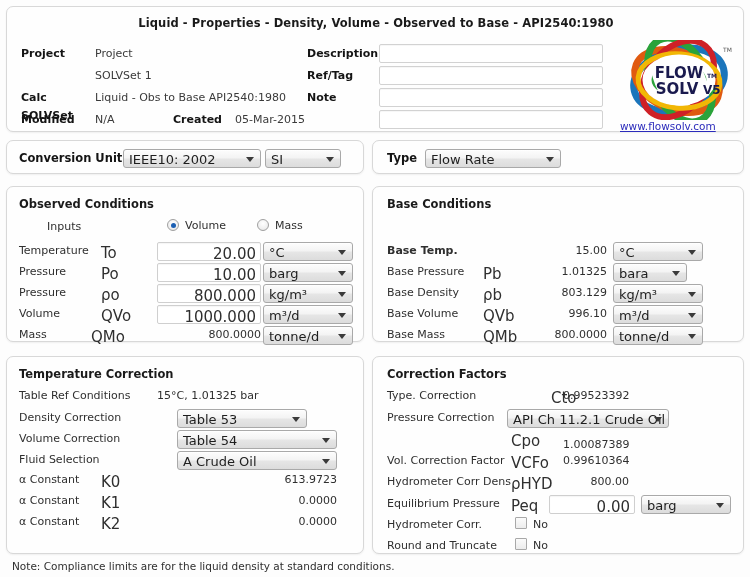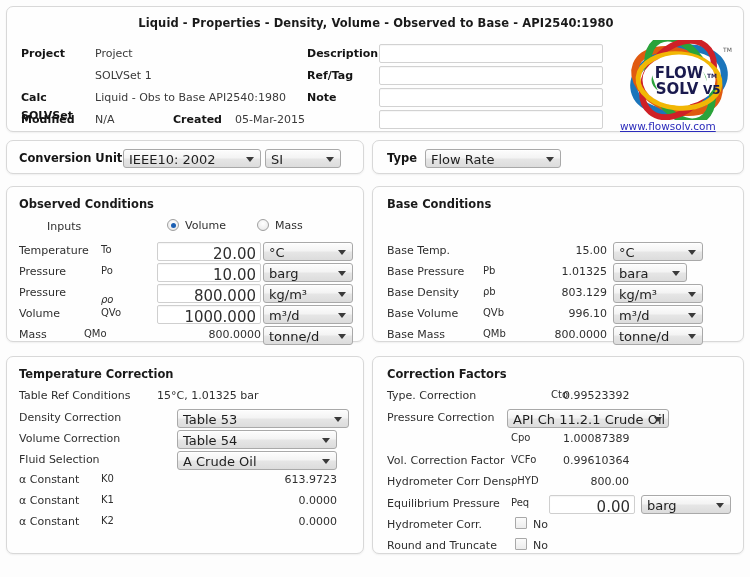--- a/index.html
+++ b/index.html
@@ -79,21 +79,21 @@
   
   #observed { left: 6px; top: 186px; width: 358px; height: 156px; padding-left: 32px; }
   #base     { left: 372px; top: 186px; width: 372px; height: 156px; }
   #tempcorr { left: 6px; top: 356px; width: 358px; height: 198px; }
   #corrfact { left: 372px; top: 356px; width: 372px; height: 198px; }
 
   .row-label {
     position: absolute; font-size: 11px; color: #2f2f2f; white-space: nowrap;
   }
   .row-sym {
-    position: absolute; font-size: 10px; color: #2f2f2f; white-space: nowrap;
+    position: absolute; font-size: 15px; color: #2f2f2f; white-space: nowrap;
   }
   .row-ro {
     position: absolute; font-size: 11px; color: #2f2f2f; text-align: right;
     white-space: nowrap;
   }
 
   
   .txtfield {
     position: absolute; height: 19px;
     background: #ffffff;
@@ -260,52 +260,52 @@
     <div class="row-sym" style="left:94px; top:78px;">Po</div>
     <div class="txtfield" style="left:150px; top:76px; width:104px;">
       <span class="val">10.00</span>
     </div>
     <div class="combo" style="left:256px; top:76px; width:90px;">
       <span class="ctext">barg</span>
       <span class="arrow"></span>
     </div>
 
     <div class="row-label" style="left:12px; top:99px;">Pressure</div>
-    <div class="row-sym" style="left:94px; top:107px;font-style:italic;">ρo</div>
+    <div class="row-sym" style="left:94px; top:99px;">ρo</div>
     <div class="txtfield" style="left:150px; top:97px; width:104px;">
       <span class="val">800.000</span>
     </div>
     <div class="combo" style="left:256px; top:97px; width:90px;">
       <span class="ctext">kg/m³</span>
       <span class="arrow"></span>
     </div>
 
     <div class="row-label" style="left:12px; top:120px;">Volume</div>
     <div class="row-sym" style="left:94px; top:120px;">QVo</div>
     <div class="txtfield" style="left:150px; top:118px; width:104px;">
       <span class="val">1000.000</span>
     </div>
     <div class="combo" style="left:256px; top:118px; width:90px;">
       <span class="ctext">m³/d</span>
       <span class="arrow"></span>
     </div>
 
     <div class="row-label" style="left:12px; top:141px;">Mass</div>
-    <div class="row-sym" style="left:77px; top:141px;">QMo</div>
+    <div class="row-sym" style="left:84px; top:141px;">QMo</div>
     <div class="row-ro" style="left:150px; top:141px; width:104px;">800.0000</div>
     <div class="combo" style="left:256px; top:139px; width:90px;">
       <span class="ctext">tonne/d</span>
       <span class="arrow"></span>
     </div>
   </div>
 
   <div class="panel" id="base">
     <div class="panel-title" style="left:14px; top:10px;">Base Conditions</div>
 
-    <div class="row-label" style="left:14px; top:57px;">Base Temp.</div>
+    <div class="row-label" style="left:14px; top:57px;font-weight:bold;">Base Temp.</div>
     <div class="row-sym" style="left:110px; top:57px;"></div>
     <div class="row-ro" style="left:148px; top:57px; width:86px;">15.00</div>
     <div class="combo" style="left:240px; top:55px; width:90px;">
       <span class="ctext">°C</span>
       <span class="arrow"></span>
     </div>
 
     <div class="row-label" style="left:14px; top:78px;">Base Pressure</div>
     <div class="row-sym" style="left:110px; top:78px;">Pb</div>
     <div class="row-ro" style="left:148px; top:78px; width:86px;">1.01325</div>
@@ -339,21 +339,21 @@
     </div>
   </div>
 
   <div class="panel" id="tempcorr">
     <div class="panel-title" style="left:12px; top:10px;">Temperature Correction</div>
 
     <div class="row-label" style="left:12px; top:32px;">Table Ref Conditions</div>
     <div class="row-label" style="left:150px; top:32px;">15°C, 1.01325 bar</div>
 
     <div class="row-label" style="left:12px; top:54px;">Density Correction</div>
-    <div class="combo" style="left:170px; top:52px; width:172px;">
+    <div class="combo" style="left:170px; top:52px; width:130px;">
       <span class="ctext">Table 53</span>
       <span class="arrow"></span>
     </div>
 
     <div class="row-label" style="left:12px; top:75px;">Volume Correction</div>
     <div class="combo" style="left:170px; top:73px; width:160px;">
       <span class="ctext">Table 54</span>
       <span class="arrow"></span>
     </div>
 
@@ -383,21 +383,21 @@
     <div class="row-sym" style="left:138px; top:32px;margin-left:40px;">Cto</div>
     <div class="row-label" style="left:190px; top:32px;">0.99523392</div>
 
     <div class="row-label" style="left:14px; top:54px;">Pressure Correction</div>
     <div class="combo" style="left:134px; top:52px; width:162px;">
       <span class="ctext">API Ch 11.2.1 Crude Oil</span>
       <span class="arrow"></span>
     </div>
 
     <div class="row-sym" style="left:138px; top:75px;">Cpo</div>
-    <div class="row-label" style="left:190px; top:75px;">1.00087389</div>
+    <div class="row-label" style="left:190px; top:81px;">1.00087389</div>
 
     <div class="row-label" style="left:14px; top:97px;">Vol. Correction Factor</div>
     <div class="row-sym" style="left:138px; top:97px;">VCFo</div>
     <div class="row-label" style="left:190px; top:97px;">0.99610364</div>
 
     <div class="row-label" style="left:14px; top:118px;">Hydrometer Corr Dens</div>
     <div class="row-sym" style="left:138px; top:118px;">ρHYD</div>
     <div class="row-ro" style="left:180px; top:118px; width:76px;">800.00</div>
 
     <div class="row-label" style="left:14px; top:140px;">Equilibrium Pressure</div>
@@ -412,14 +412,15 @@
 
     <div class="row-label" style="left:14px; top:161px;">Hydrometer Corr.</div>
     <div class="checkbox" style="left:142px; top:160px;"></div>
     <div class="cb-label" style="left:160px; top:161px;">No</div>
 
     <div class="row-label" style="left:14px; top:182px;">Round and Truncate</div>
     <div class="checkbox" style="left:142px; top:181px;"></div>
     <div class="cb-label" style="left:160px; top:182px;">No</div>
   </div>
 
+  <div id="footer-note">Note: Compliance limits are for the liquid density at standard conditions.</div>
 
 </div>
 
 </body></html>

